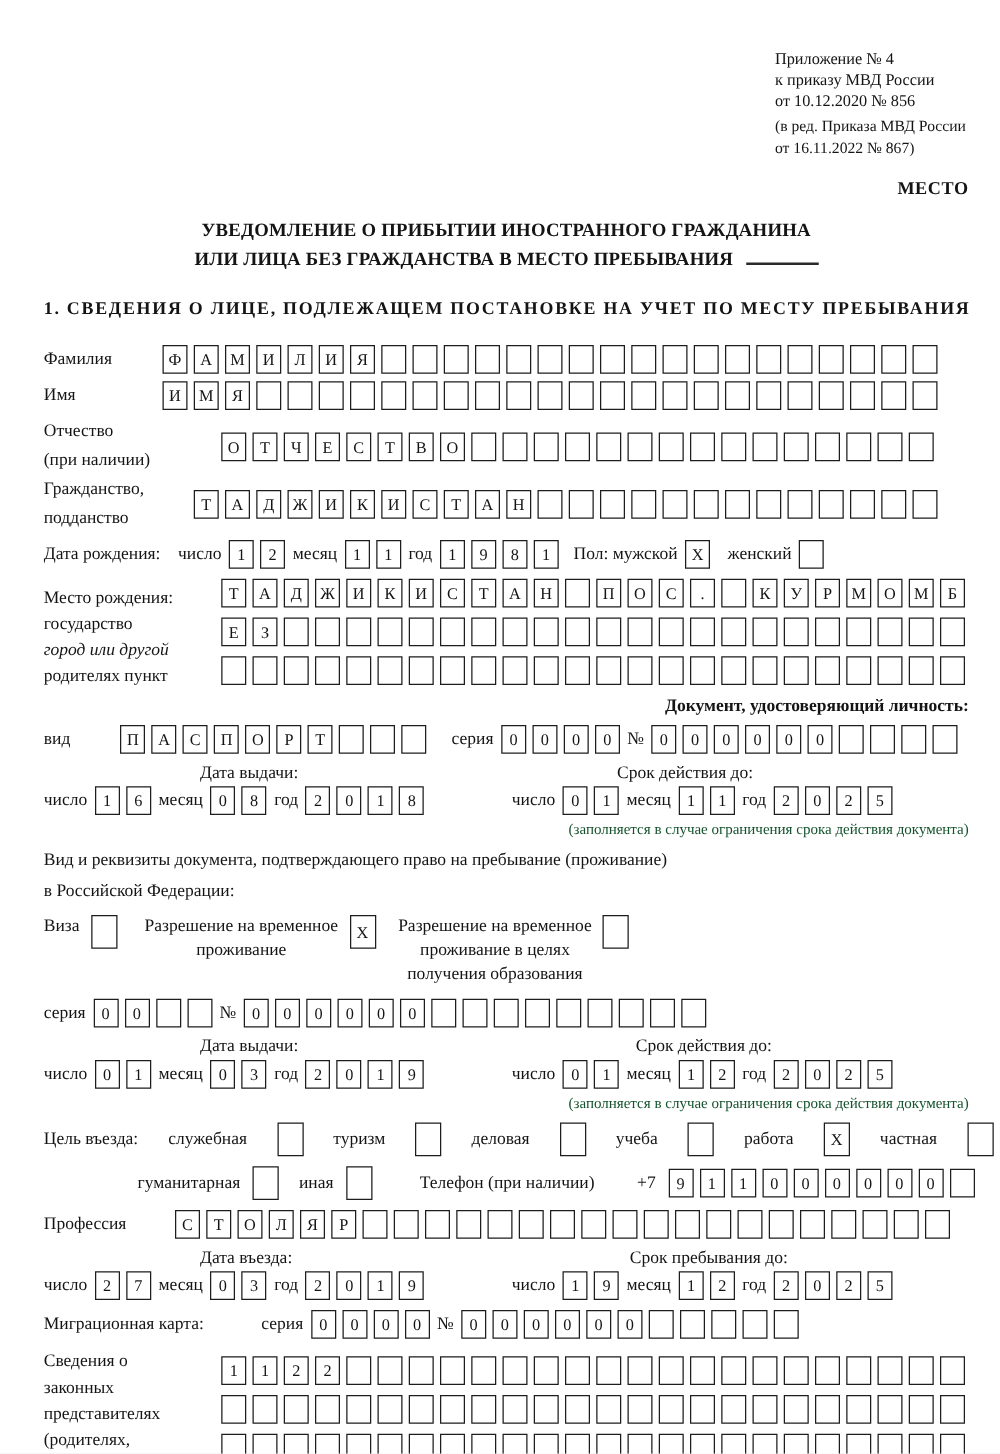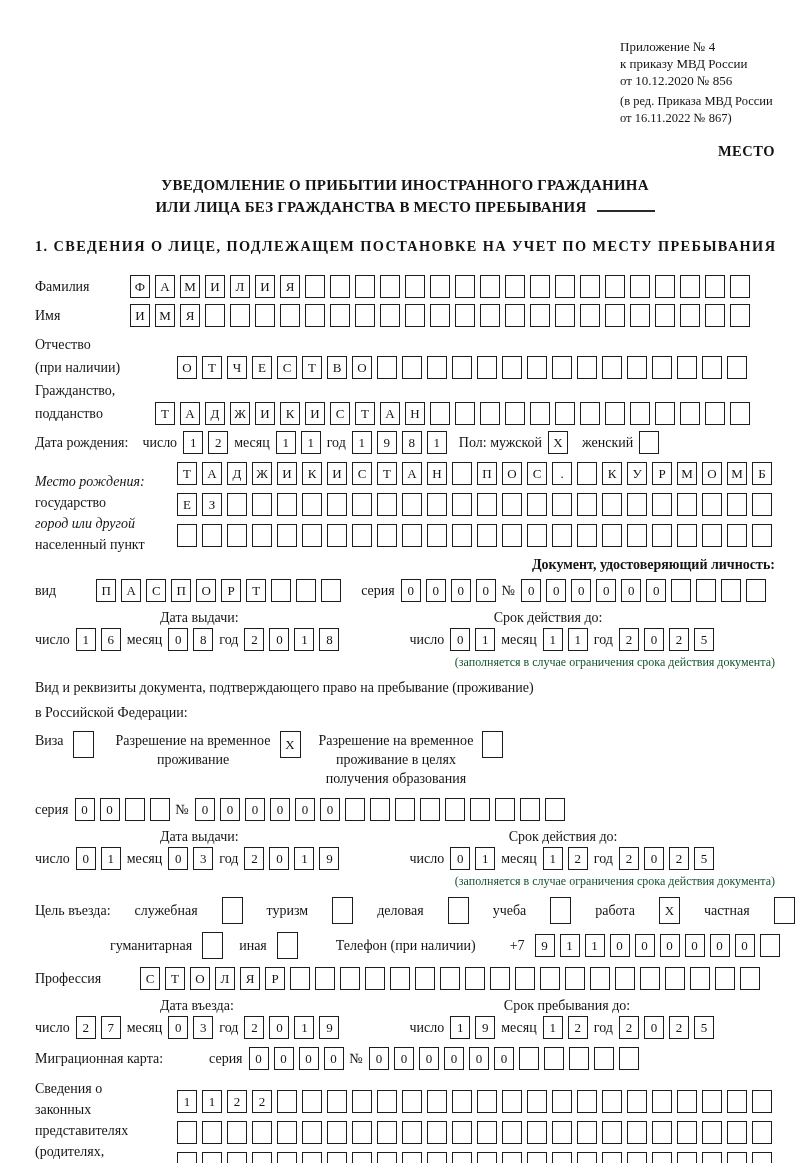--- a/index.html
+++ b/index.html
@@ -12,21 +12,21 @@
   
   .hdr-block{margin-left:585px;font-size:13px;line-height:17px;white-space:nowrap;}
   .hdr-block .small{font-size:12.5px;}
   .hdr-block .gap-top{margin-top:4px;}
   .forma-row{text-align:right;font-weight:bold;font-size:14.5px;margin-top:16px;margin-bottom:14px;letter-spacing:.5px;}
   
   .title{ text-align:center;font-weight:bold;font-size:15px;line-height:22px;margin-bottom:20px;letter-spacing:.2px;}
   .title-underline{display:inline-block;width:58px;border-bottom:2px solid #2a2a2a;height:14px;margin-left:10px;}
   .sec-heading{font-weight:bold;font-size:14.3px;letter-spacing:1.4px;margin-bottom:20px;white-space:nowrap;}
   
-  .frow{display:flex;align-items:flex-end;margin-bottom:6px;}
+  .frow{display:flex;align-items:center;margin-bottom:6px;}
   .flabel{flex:0 0 auto;font-size:14px;line-height:20px;}
   .lbl{font-size:14px;line-height:23px;white-space:nowrap;}
   .w95{width:95px;} .w120{width:120px;} .w142{width:142px;}
   
   .cells{display:inline-flex;gap:5px;flex:0 0 auto;}
   .cell{
     box-sizing:border-box;width:20px;height:23px;border:1.7px solid #1d1d1d;background:#fff;
     display:inline-flex;align-items:center;justify-content:center;
     font-size:13px;line-height:1;font-family:"Liberation Serif","DejaVu Serif",serif;
   }
@@ -223,24 +223,24 @@
         </span>
       <span class="lbl" style="margin-left:8px;">женский</span>
       <span class="cells">
           <span class="cell"></span>
         </span>
     </span>
   </div>
 
   <div class="frow mb0">
     <div class="flabel w142">
-      <div class="lbl" style="line-height:21px;font-style:italic;">Место рождения:</div>
+      <div class="lbl" style="line-height:21px;">Место рождения:</div>
       <div class="lbl" style="line-height:21px;">государство</div>
       <div class="lbl" style="line-height:21px;font-style:italic;">город или другой</div>
-      <div class="lbl" style="line-height:21px;">населенный пункт</div>
+      <div class="lbl" style="line-height:21px;">родителях пункт</div>
     </div>
     <div class="stack">
       <div class="cells">
           <span class="cell">Т</span>
           <span class="cell">А</span>
           <span class="cell">Д</span>
           <span class="cell">Ж</span>
           <span class="cell">И</span>
           <span class="cell">К</span>
           <span class="cell">И</span>

